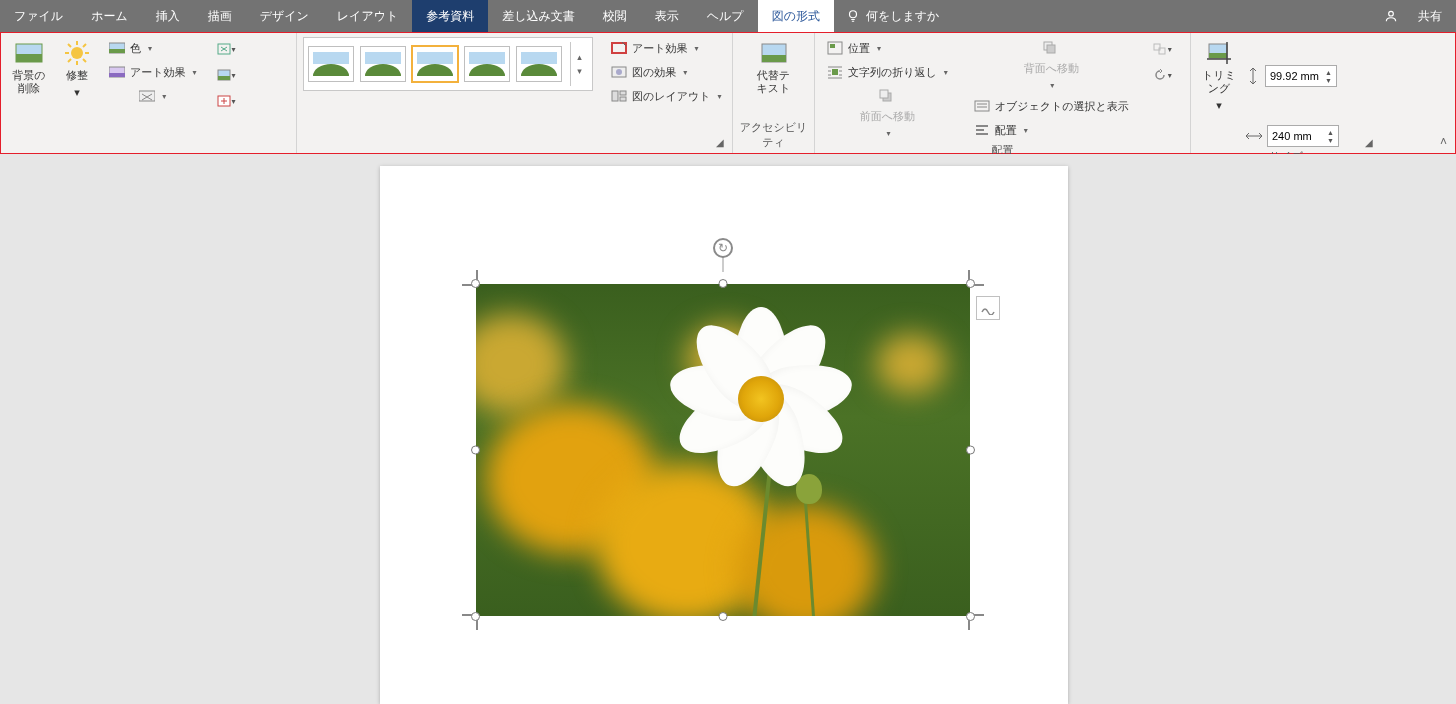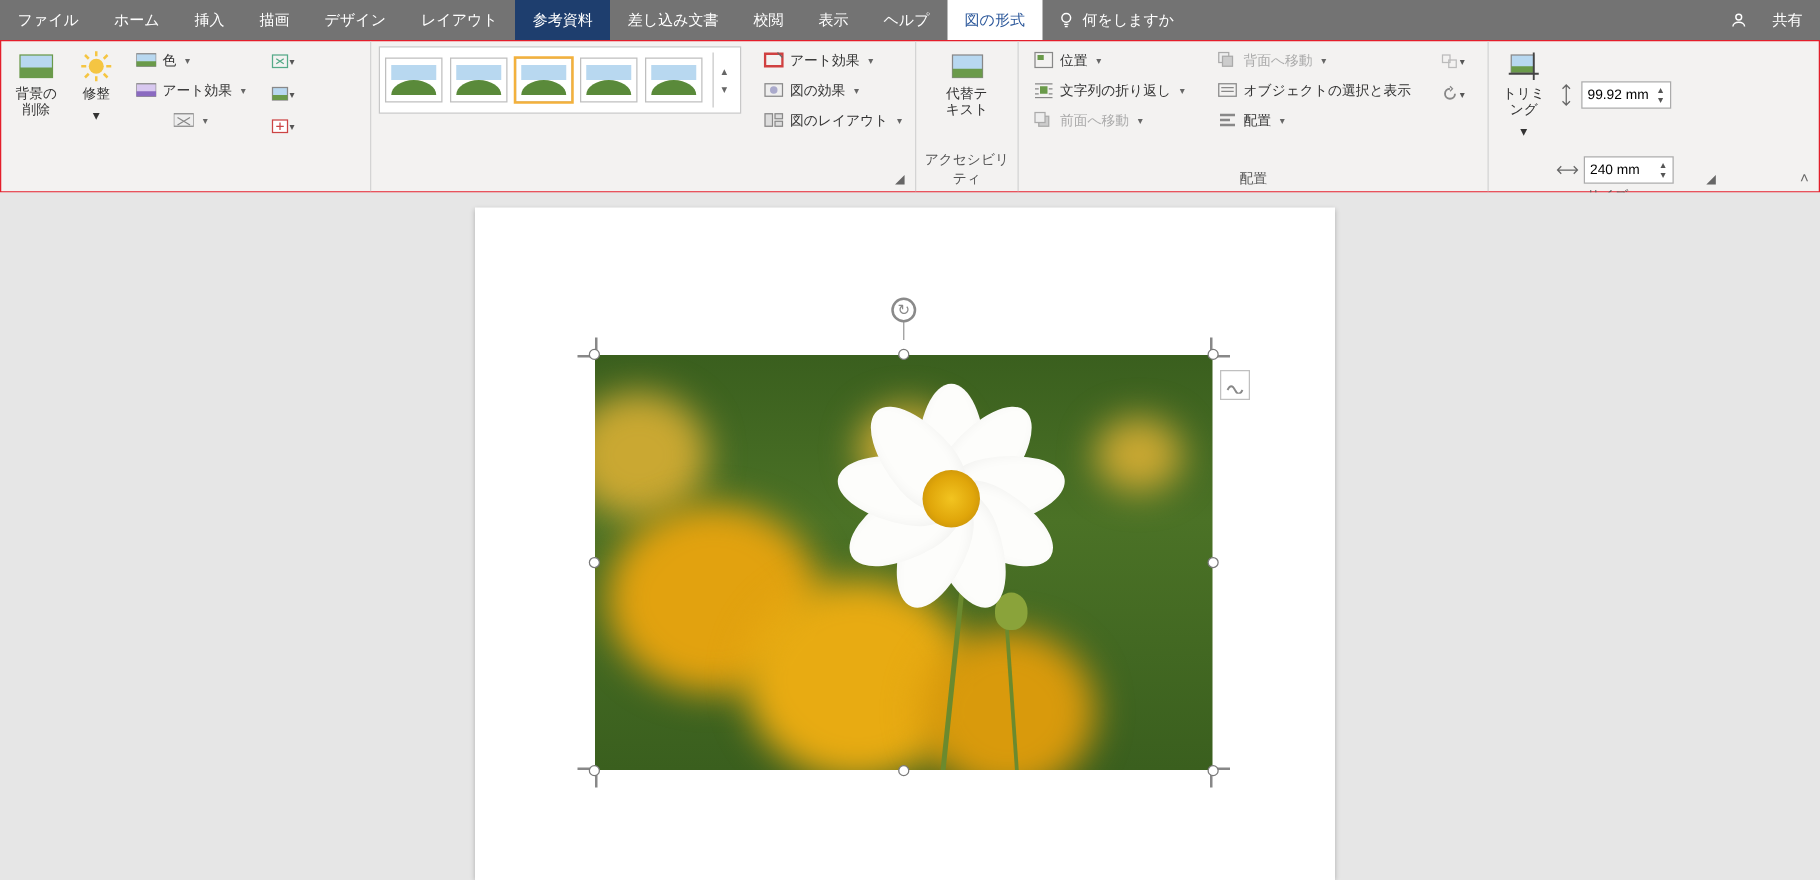--- a/index.html
+++ b/index.html
@@ -21,21 +21,21 @@
   .group-label { text-align: center; font-size: 11px; color: #555; padding: 2px 0 3px 0; }
   .dlg-launcher { position: absolute; right: 4px; bottom: 4px; width: 12px; height: 12px; font-size: 10px; color: #666; cursor: pointer; }
   .collapse { position: absolute; right: 8px; bottom: 4px; font-size: 12px; color: #666; cursor: pointer; }
 
   .bigbtn { display: flex; flex-direction: column; align-items: center; justify-content: flex-start; width: 44px; padding: 4px 2px; cursor: pointer; font-size: 11px; color: #333; text-align: center; gap: 4px; }
   .bigbtn .ico { width: 28px; height: 24px; display: flex; align-items: center; justify-content: center; }
   .bigbtn .lbl { line-height: 1.2; }
 
   .col { display: flex; flex-direction: column; gap: 2px; }
   .smbtn { display: flex; align-items: center; gap: 5px; padding: 3px 6px; cursor: pointer; font-size: 11px; color: #333; white-space: nowrap; }
-  .smbtn.disabled { color: #aaa; }
+  .smbtn.disabled { color: #aaa; flex-direction: column; }
   .smbtn .ico { width: 16px; height: 16px; display: flex; align-items: center; justify-content: center; }
   .smbtn .dd { font-size: 8px; color: #666; margin-left: 2px; }
   .iconbtn { width: 26px; height: 24px; display:flex; align-items:center; justify-content:center; cursor:pointer; font-size:11px; color:#555; }
 
   
   .gallery { display: flex; align-items: center; border: 1px solid #c8c8c8; background: #fff; padding: 4px; gap: 6px; }
   .thumb { width: 46px; height: 36px; border: 1px solid #bfbfbf; position: relative; cursor: pointer; background:#fff; }
   .thumb.sel { outline: 2px solid #f3b13c; outline-offset: -1px; }
   .thumb .sky { position:absolute; left:4px; right:4px; top:5px; height:12px; background:#b8d8f0; }
   .thumb .hill { position:absolute; left:4px; right:4px; bottom:5px; height:12px; background:#5a8a3a; border-radius: 50% 50% 0 0 / 100% 100% 0 0; }

